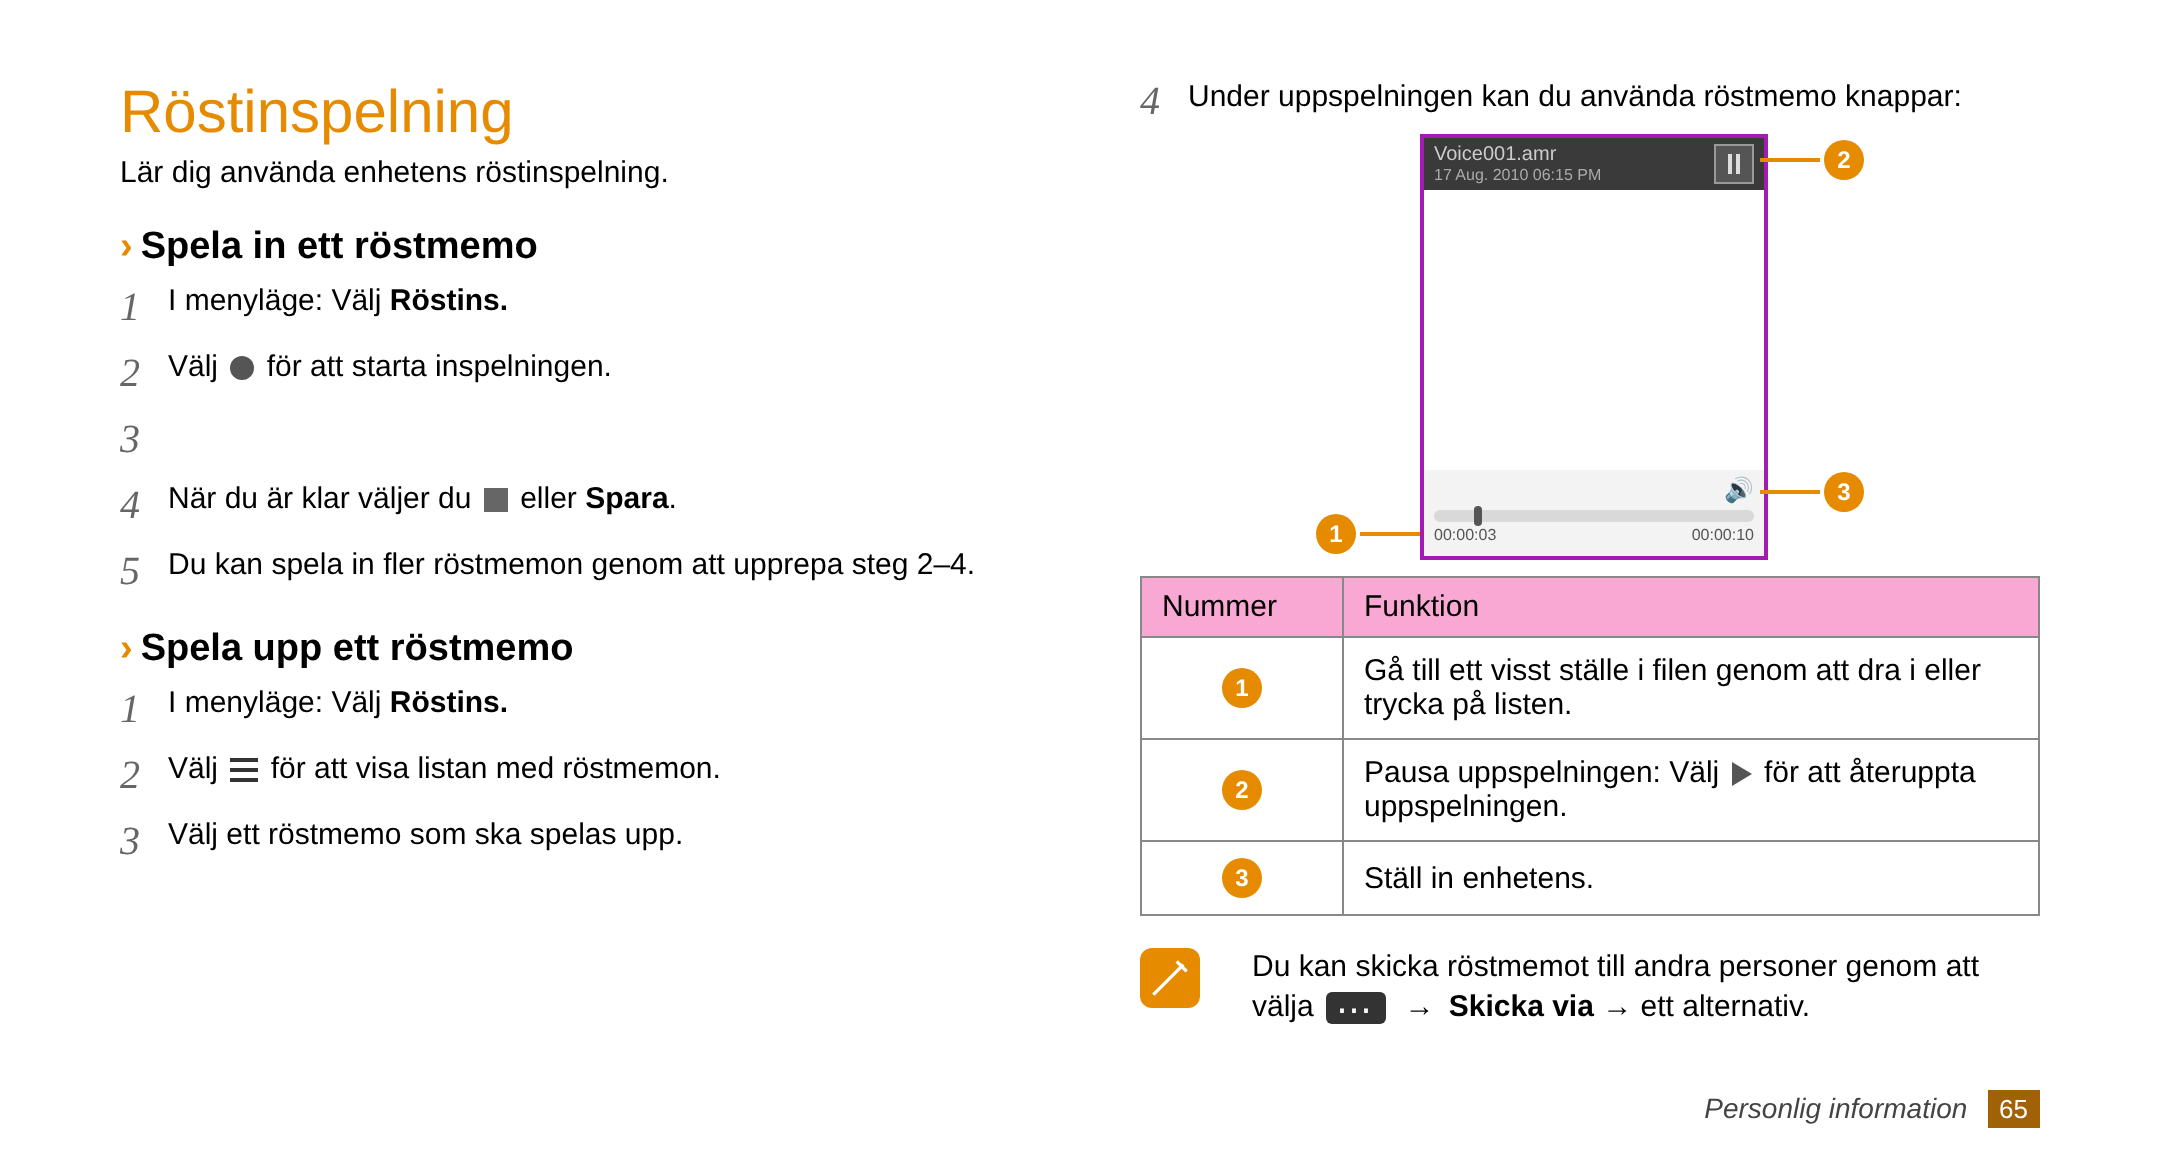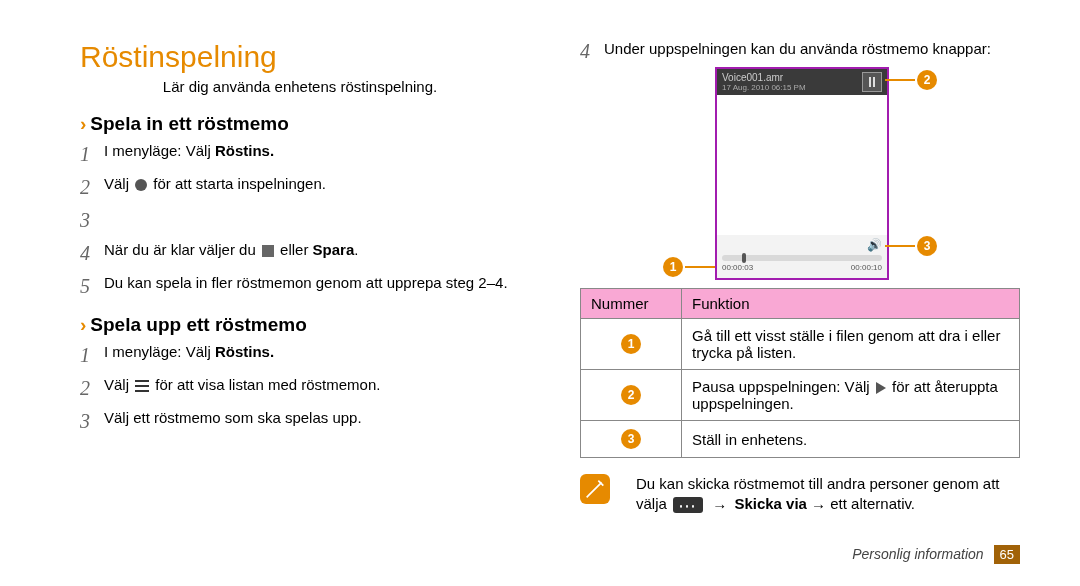--- a/index.html
+++ b/index.html
@@ -11,40 +11,38 @@
     height: 586px;
     box-sizing: border-box;
     position: relative;
   }
   .page {
     display: flex;
     padding: 40px 60px 20px 60px;
     box-sizing: border-box;
     height: 100%;
     position: relative;
-    margin-left: 20px;
   }
   .col {
     flex: 1;
     padding-right: 30px;
   }
   .col.right {
     padding-left: 30px;
     padding-right: 0;
   }
   h1.title {
     color: #e68a00;
     font-size: 30px;
     font-weight: 500;
     margin: 0 0 4px 0;
   }
   p.intro {
     margin: 0 0 18px 0;
     font-size: 15px;
-    text-align: center;
   }
   h2.sub {
     font-size: 19px;
     font-weight: 700;
     margin: 10px 0 6px 0;
   }
   h2.sub .chev {
     color: #e68a00;
     font-weight: 700;
     margin-right: 4px;

